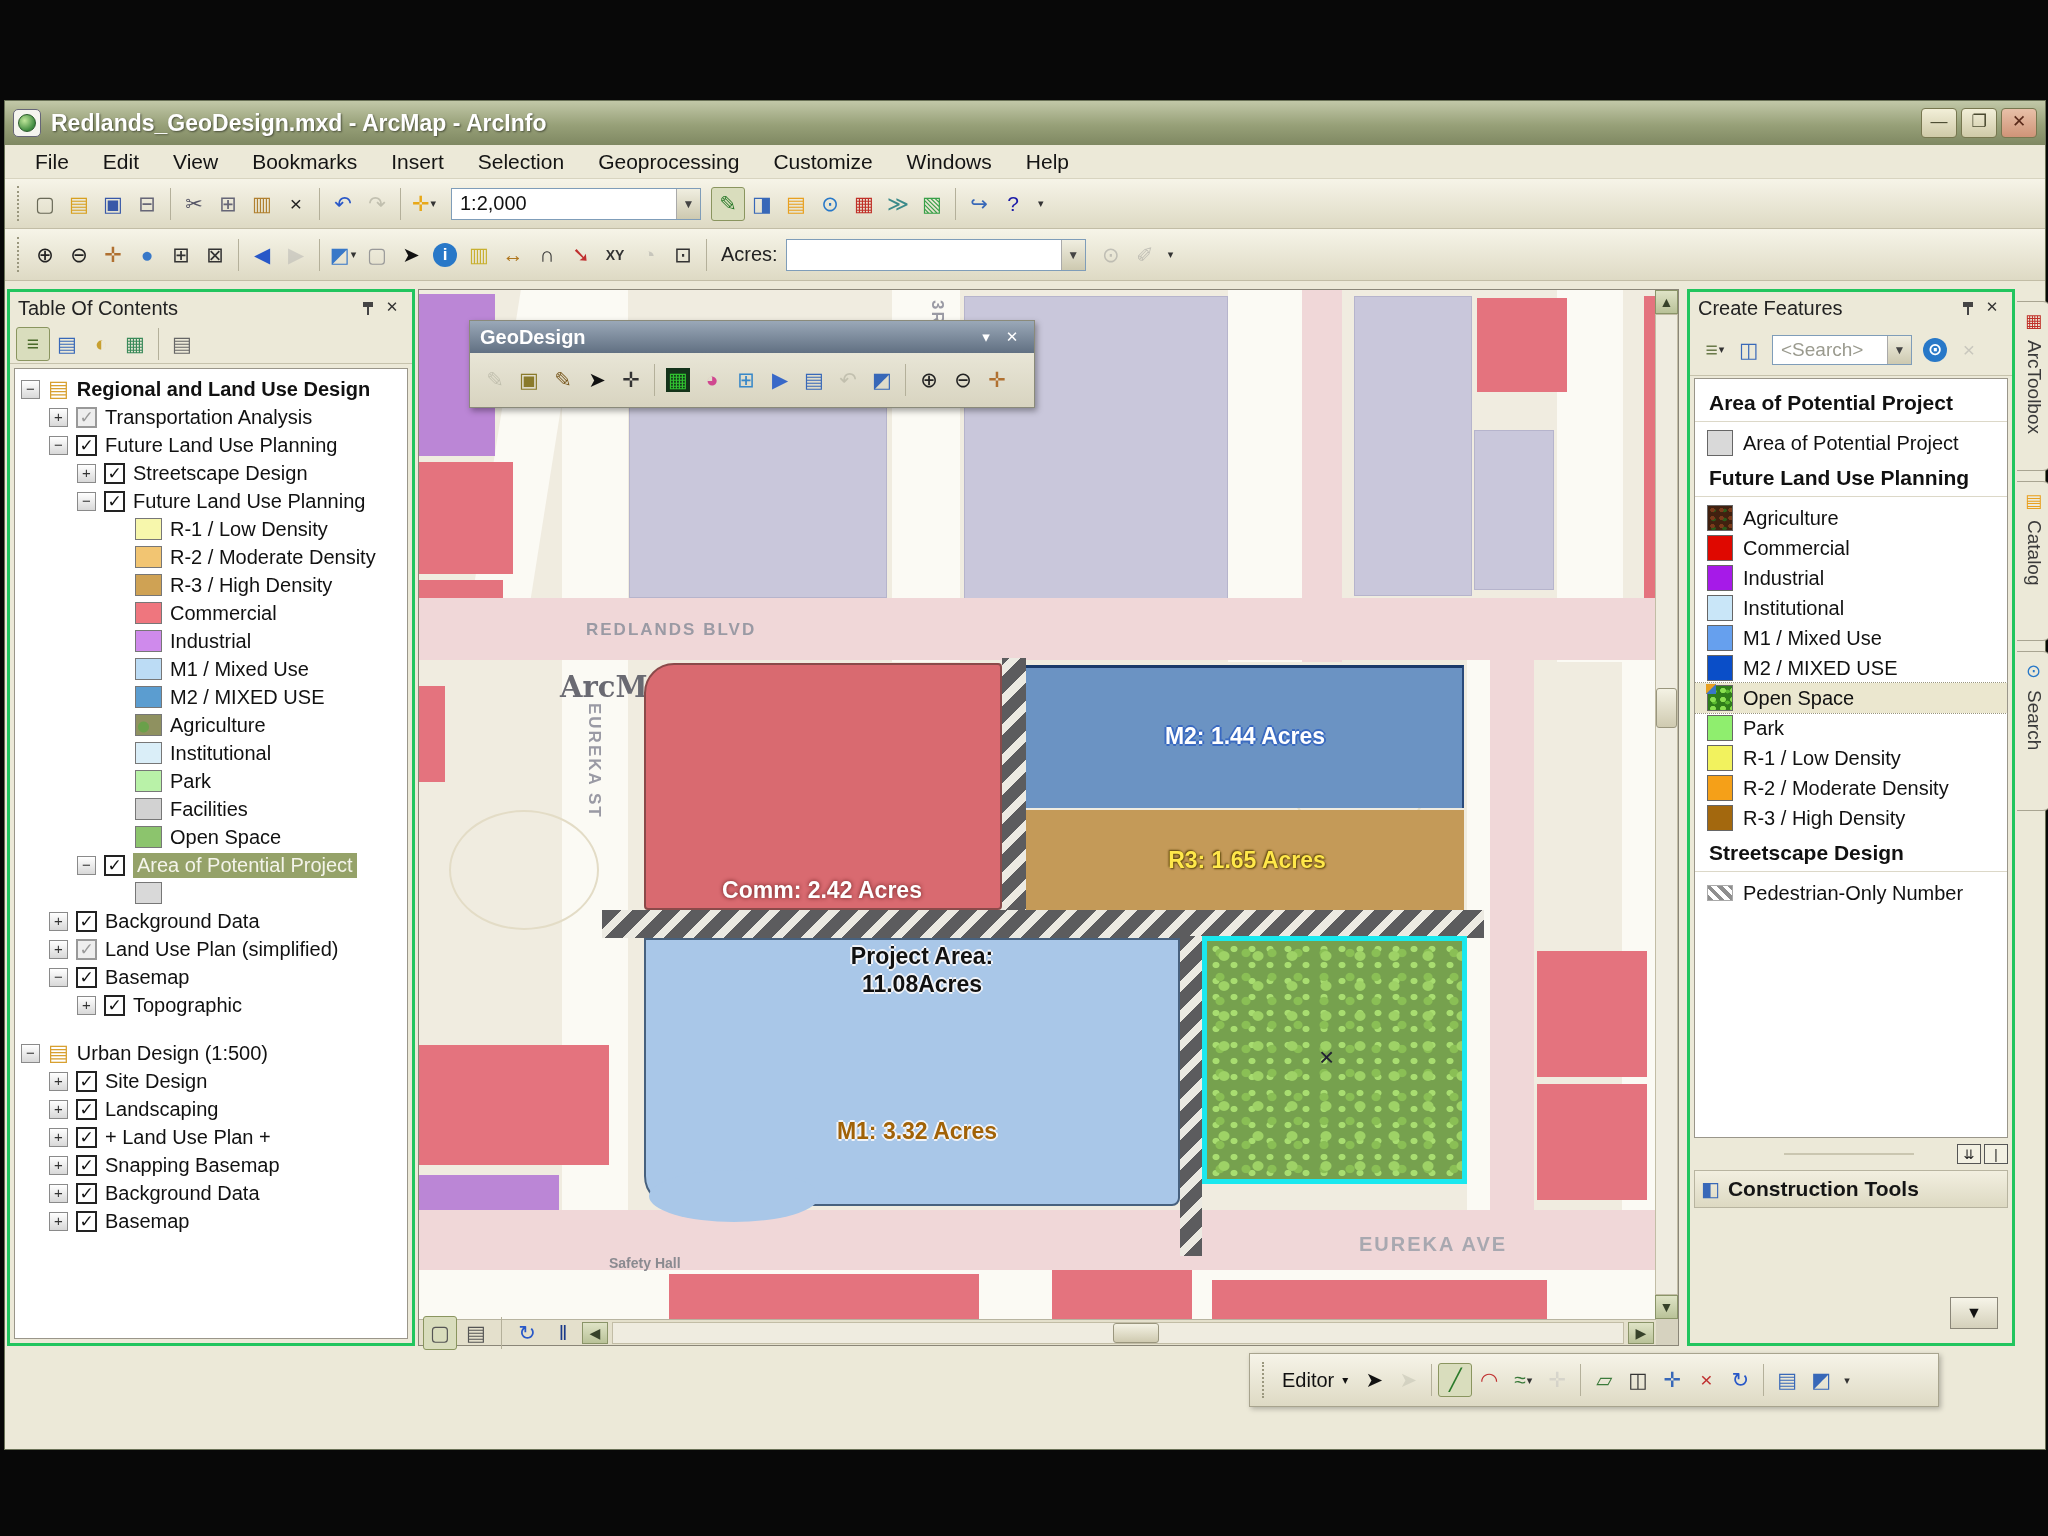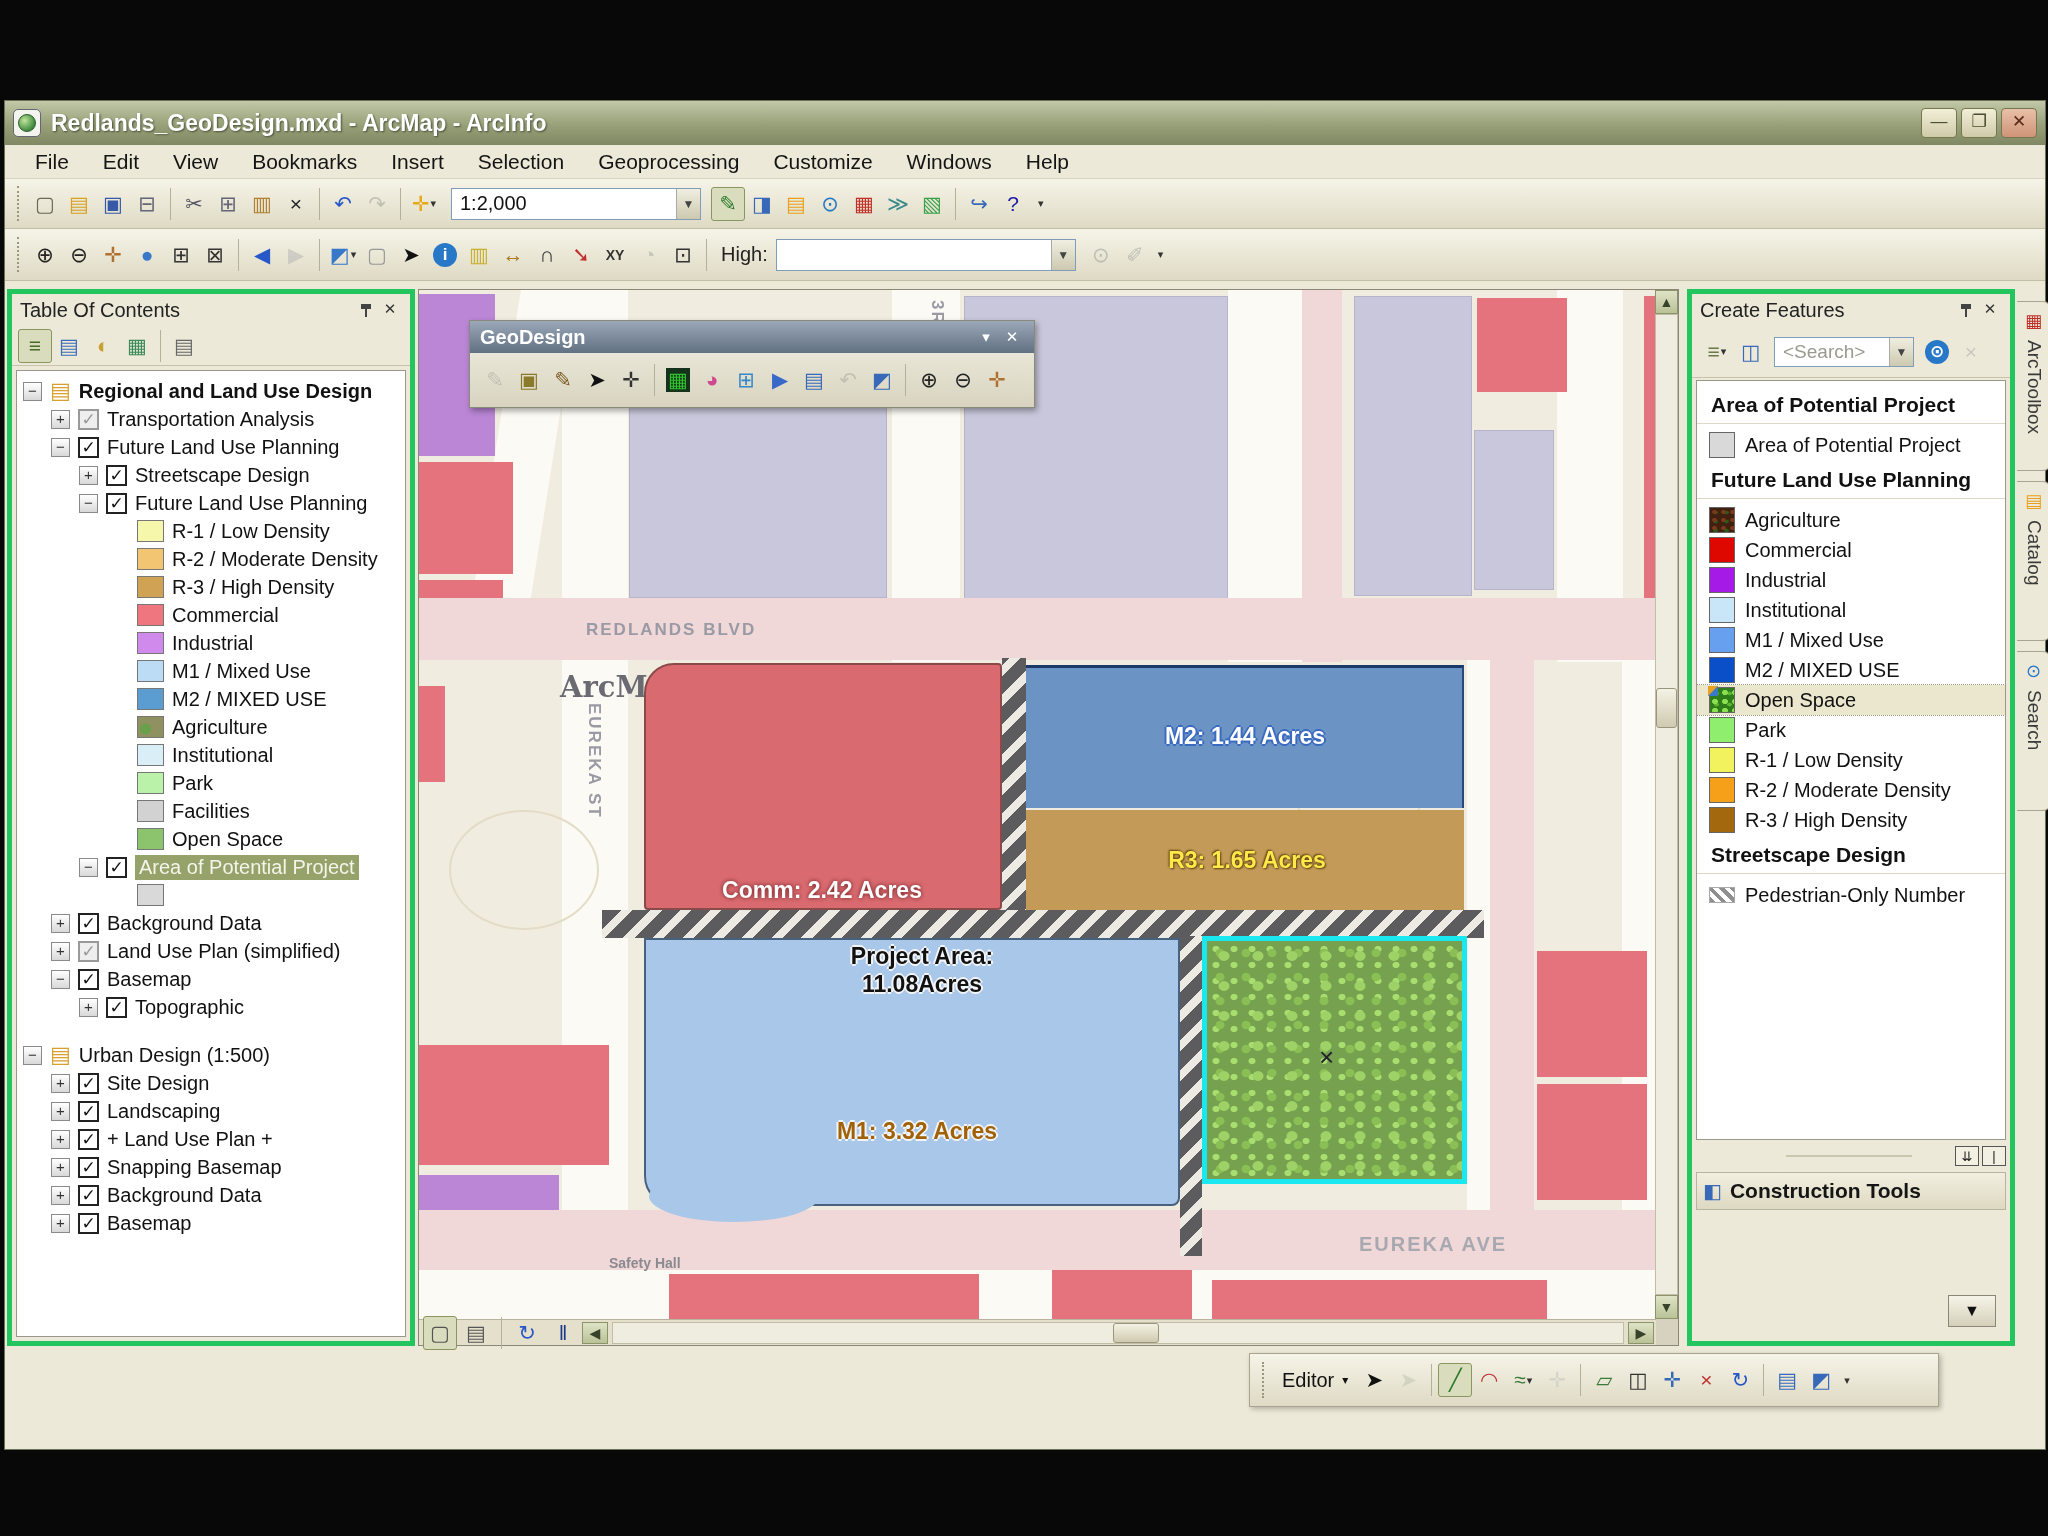--- a/index.html
+++ b/index.html
@@ -36,21 +36,21 @@
     display:flex;align-items:center;justify-content:center;}
   .tb-btn .two{font-size:14px;font-weight:bold;}
   .tb-sep{width:1px;height:32px;background:#b4b09a;margin:0 6px;flex:none;}
   .tb-arrow{font-size:11px;color:#333;margin-left:1px;flex:none;}
   .combo{background:#fff;border:1px solid #7f9db9;height:32px;display:flex;align-items:center;flex:none;}
   .combo .cval{padding:0 8px;font-size:20px;color:#111;flex:1;}
   .combo .carr{width:24px;height:100%;background:linear-gradient(#f0eee0,#cdc9b0);border-left:1px solid #aaa;
     font-size:12px;display:flex;align-items:center;justify-content:center;color:#444;}
   .lbl{font-size:20px;color:#222;margin:0 8px;flex:none;}
   
-  .dock{position:absolute;top:188px;height:1057px;background:#ece9d8;border:5px solid #22c55e;}
+  .dock{position:absolute;top:188px;height:1057px;background:#ece9d8;border:3px solid #22c55e;}
   #toc-panel{left:2px;width:408px;}
   .dockhdr{height:32px;display:flex;align-items:center;padding:0 8px;font-size:20px;color:#222;}
   .dockhdr .hbtn{margin-left:6px;width:24px;height:22px;text-align:center;font-size:15px;color:#333;
     border:1px solid transparent;}
   .pin{width:12px;height:16px;position:relative;margin-left:auto;}
   .pin:before{content:"";position:absolute;left:1px;top:2px;width:10px;height:5px;background:#444;}
   .pin:after{content:"";position:absolute;left:5px;top:7px;width:2px;height:8px;background:#444;}
   #toc-tools{height:40px;display:flex;align-items:center;padding-left:6px;border-bottom:1px solid #c6c2ac;}
   .tree-area{position:absolute;left:4px;right:4px;top:76px;bottom:4px;background:#fff;
     border:1px solid #9a968a;overflow:hidden;padding-top:6px;}
@@ -314,21 +314,21 @@
           <span class="two" style="color: rgb(51, 51, 51);">XY</span>
         </span>
         <span class="tb-btn dis">
           <span style="color: rgb(153, 153, 153);">◔</span>
         </span>
         <span class="tb-btn">
           <span style="color: rgb(51, 51, 51);">⊡</span>
         </span>
       </span>
     <span class="tb-sep"></span>
-    <span class="lbl">High:</span>
+    <span class="lbl">Acres:</span>
     <span class="combo" style="width:300px;">
       <span class="cval"></span>
       <span class="carr">▼</span>
     </span>
     <span style="display:flex;align-items:center;margin-left:8px;">
         <span class="tb-btn dis">
           <span style="color: rgb(136, 136, 136);">⊙</span>
         </span>
         <span class="tb-btn dis">
           <span style="color: rgb(136, 136, 136);">✐</span>

